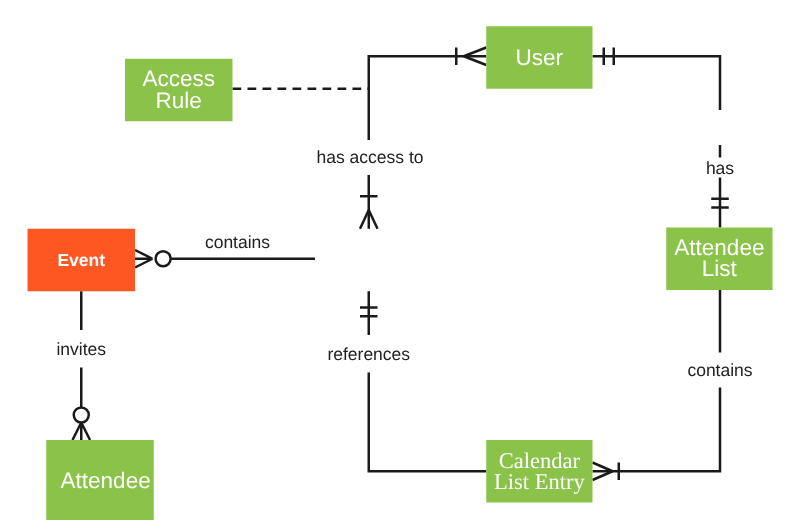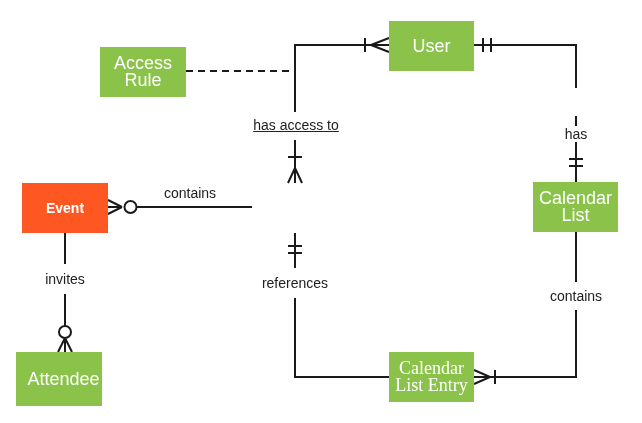--- a/index.html
+++ b/index.html
@@ -81,34 +81,34 @@
   <div class="entity green" style="left:389px;top:21px;width:85px;height:50px;">
     <span>User</span>
   </div>
 
   <div class="entity orange" style="left:22px;top:183px;width:86px;height:50px;">
     <span>Event</span>
   </div>
 
 
   <div class="entity green" style="left:533px;top:182px;width:85px;height:50px;">
-    <span>Calendar List</span>
+    <span>Attendee List</span>
   </div>
 
-  <div class="entity green" style="left:16px;top:352px;width:86px;height:54px;padding-left:13px;">
+  <div class="entity green" style="left:37px;top:352px;width:86px;height:64px;padding-left:13px;">
     <span>Attendee</span>
   </div>
 
   <div class="entity green" style="left:389px;top:352px;width:85px;height:50px;font-family:Liberation Serif, serif;">
     <span>Calendar List Entry</span>
   </div>
 
   <div class="edge-label" style="left:190px;top:193px;">contains</div>
 
-  <div class="edge-label" style="left:296px;top:125px;text-decoration:underline;">has access to</div>
+  <div class="edge-label" style="left:296px;top:125px;">has access to</div>
 
   <div class="edge-label" style="left:576px;top:102px;margin-top:32px;">has</div>
 
   <div class="edge-label" style="left:65px;top:279px;">invites</div>
 
   <div class="edge-label" style="left:295px;top:283px;">references</div>
 
   <div class="edge-label" style="left:576px;top:296px;">contains</div>
 
 </div>

